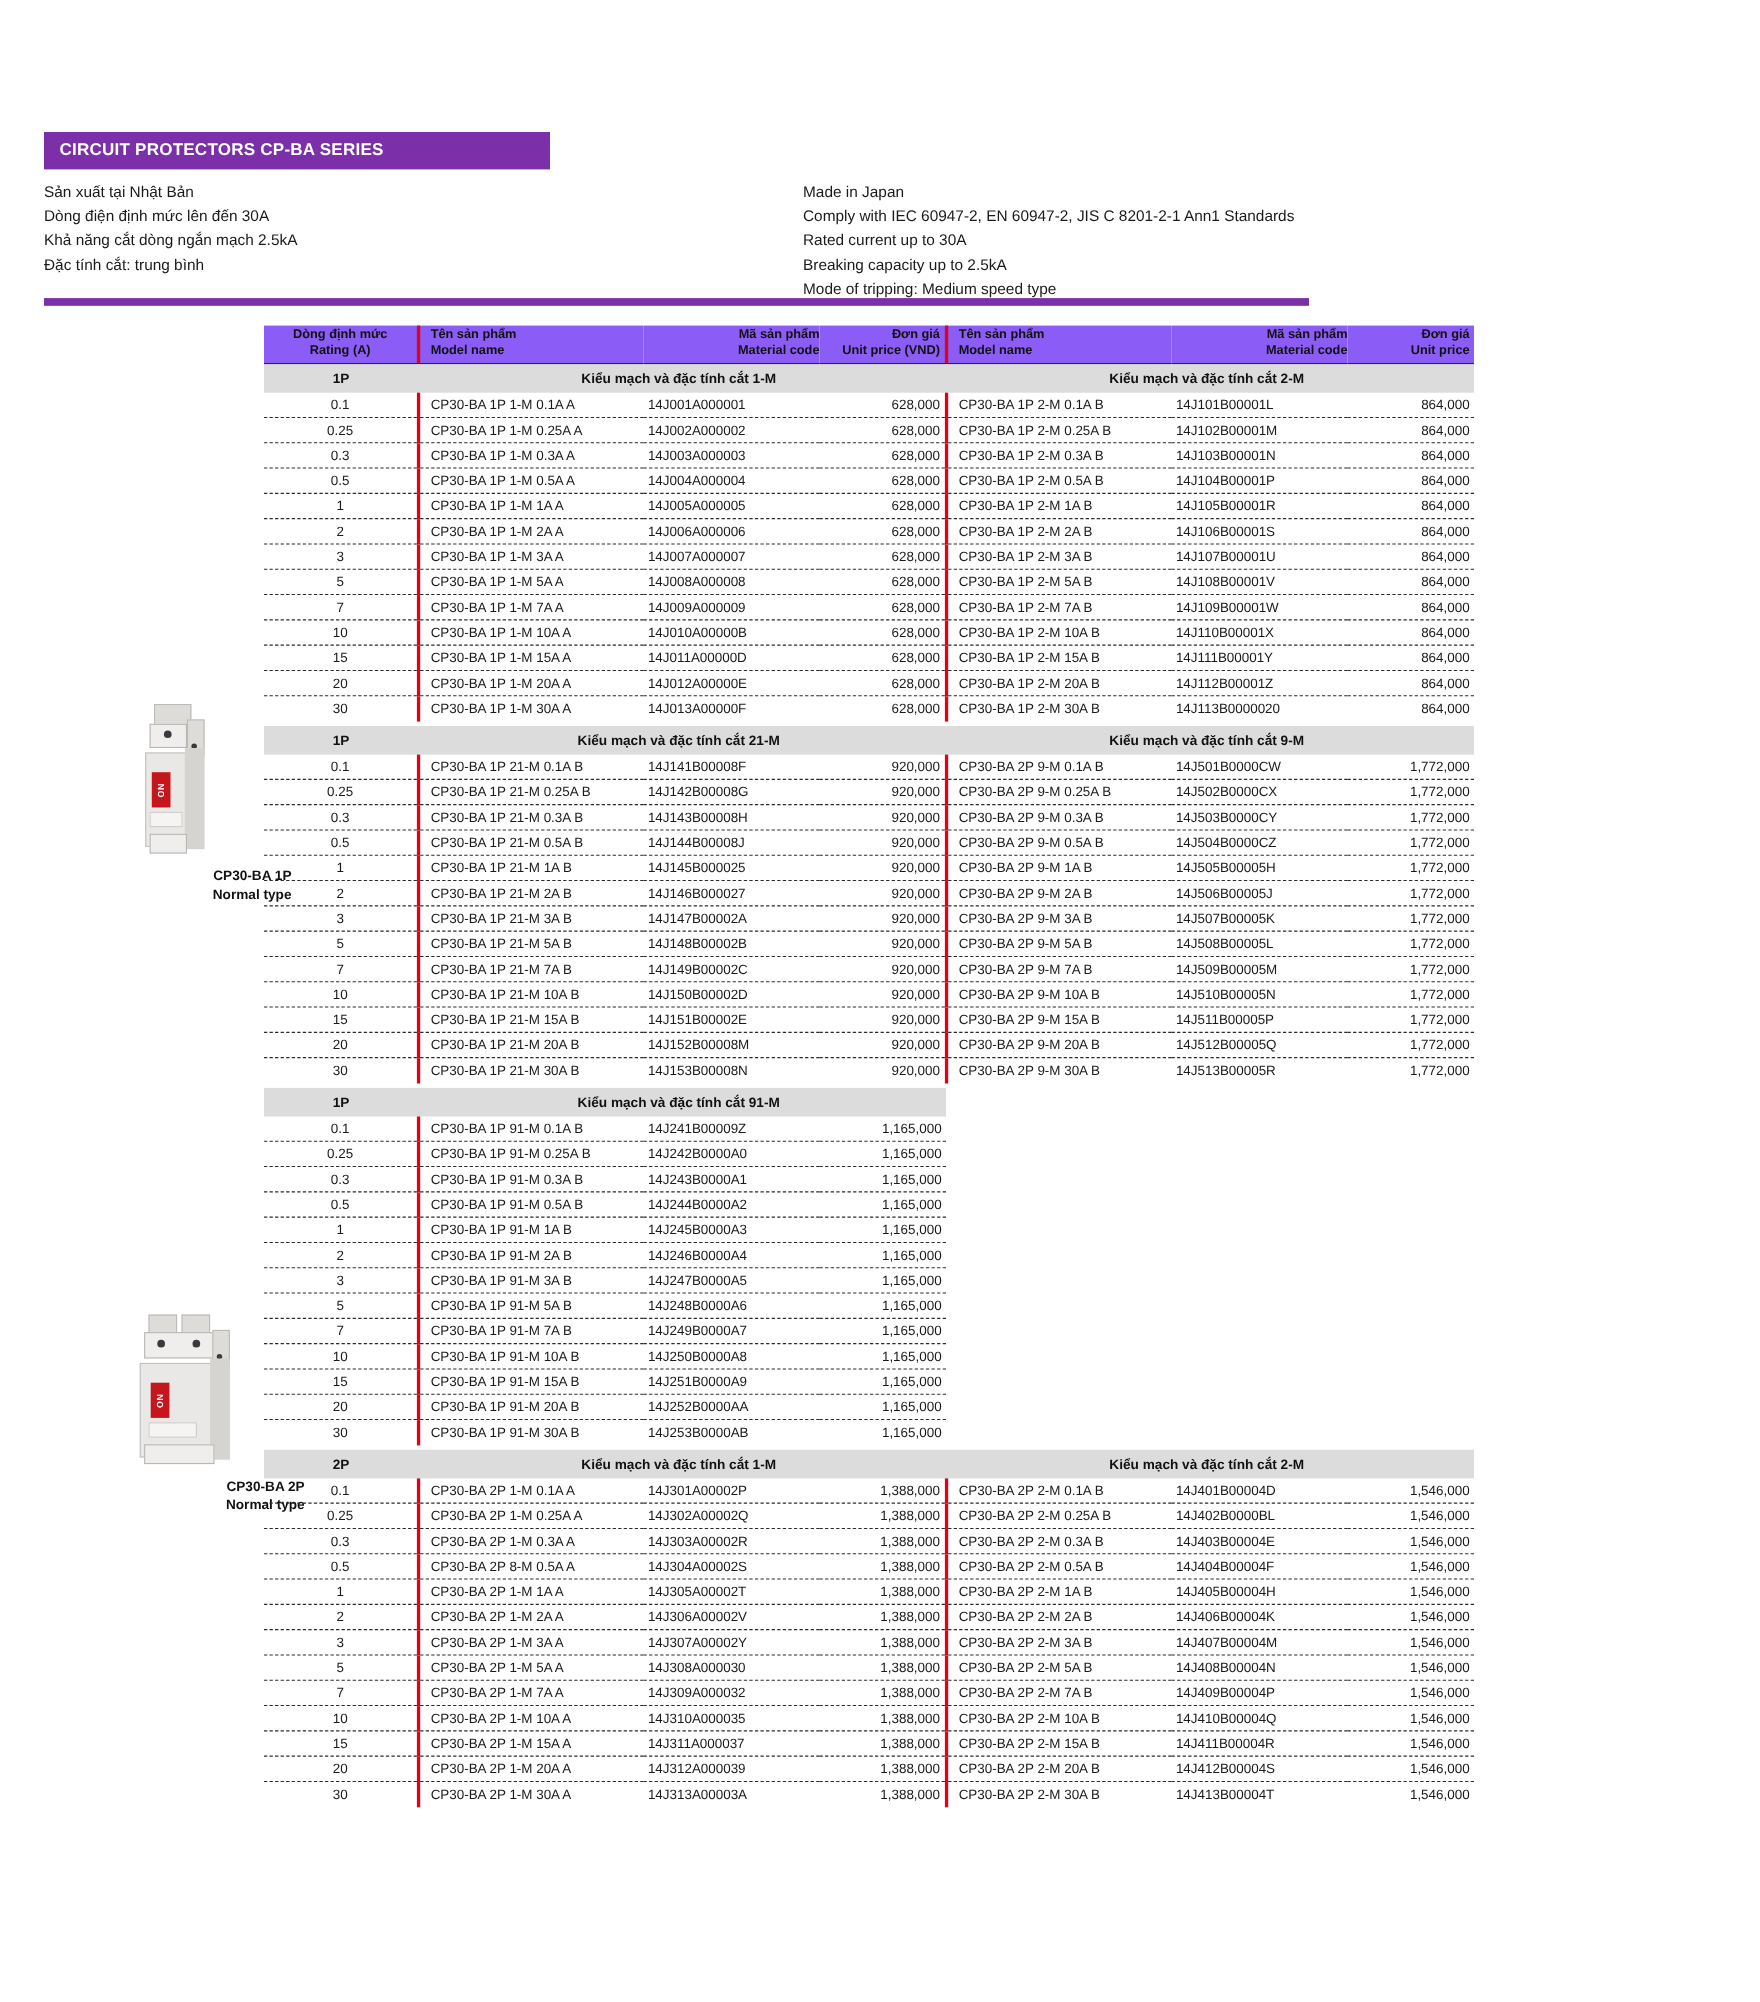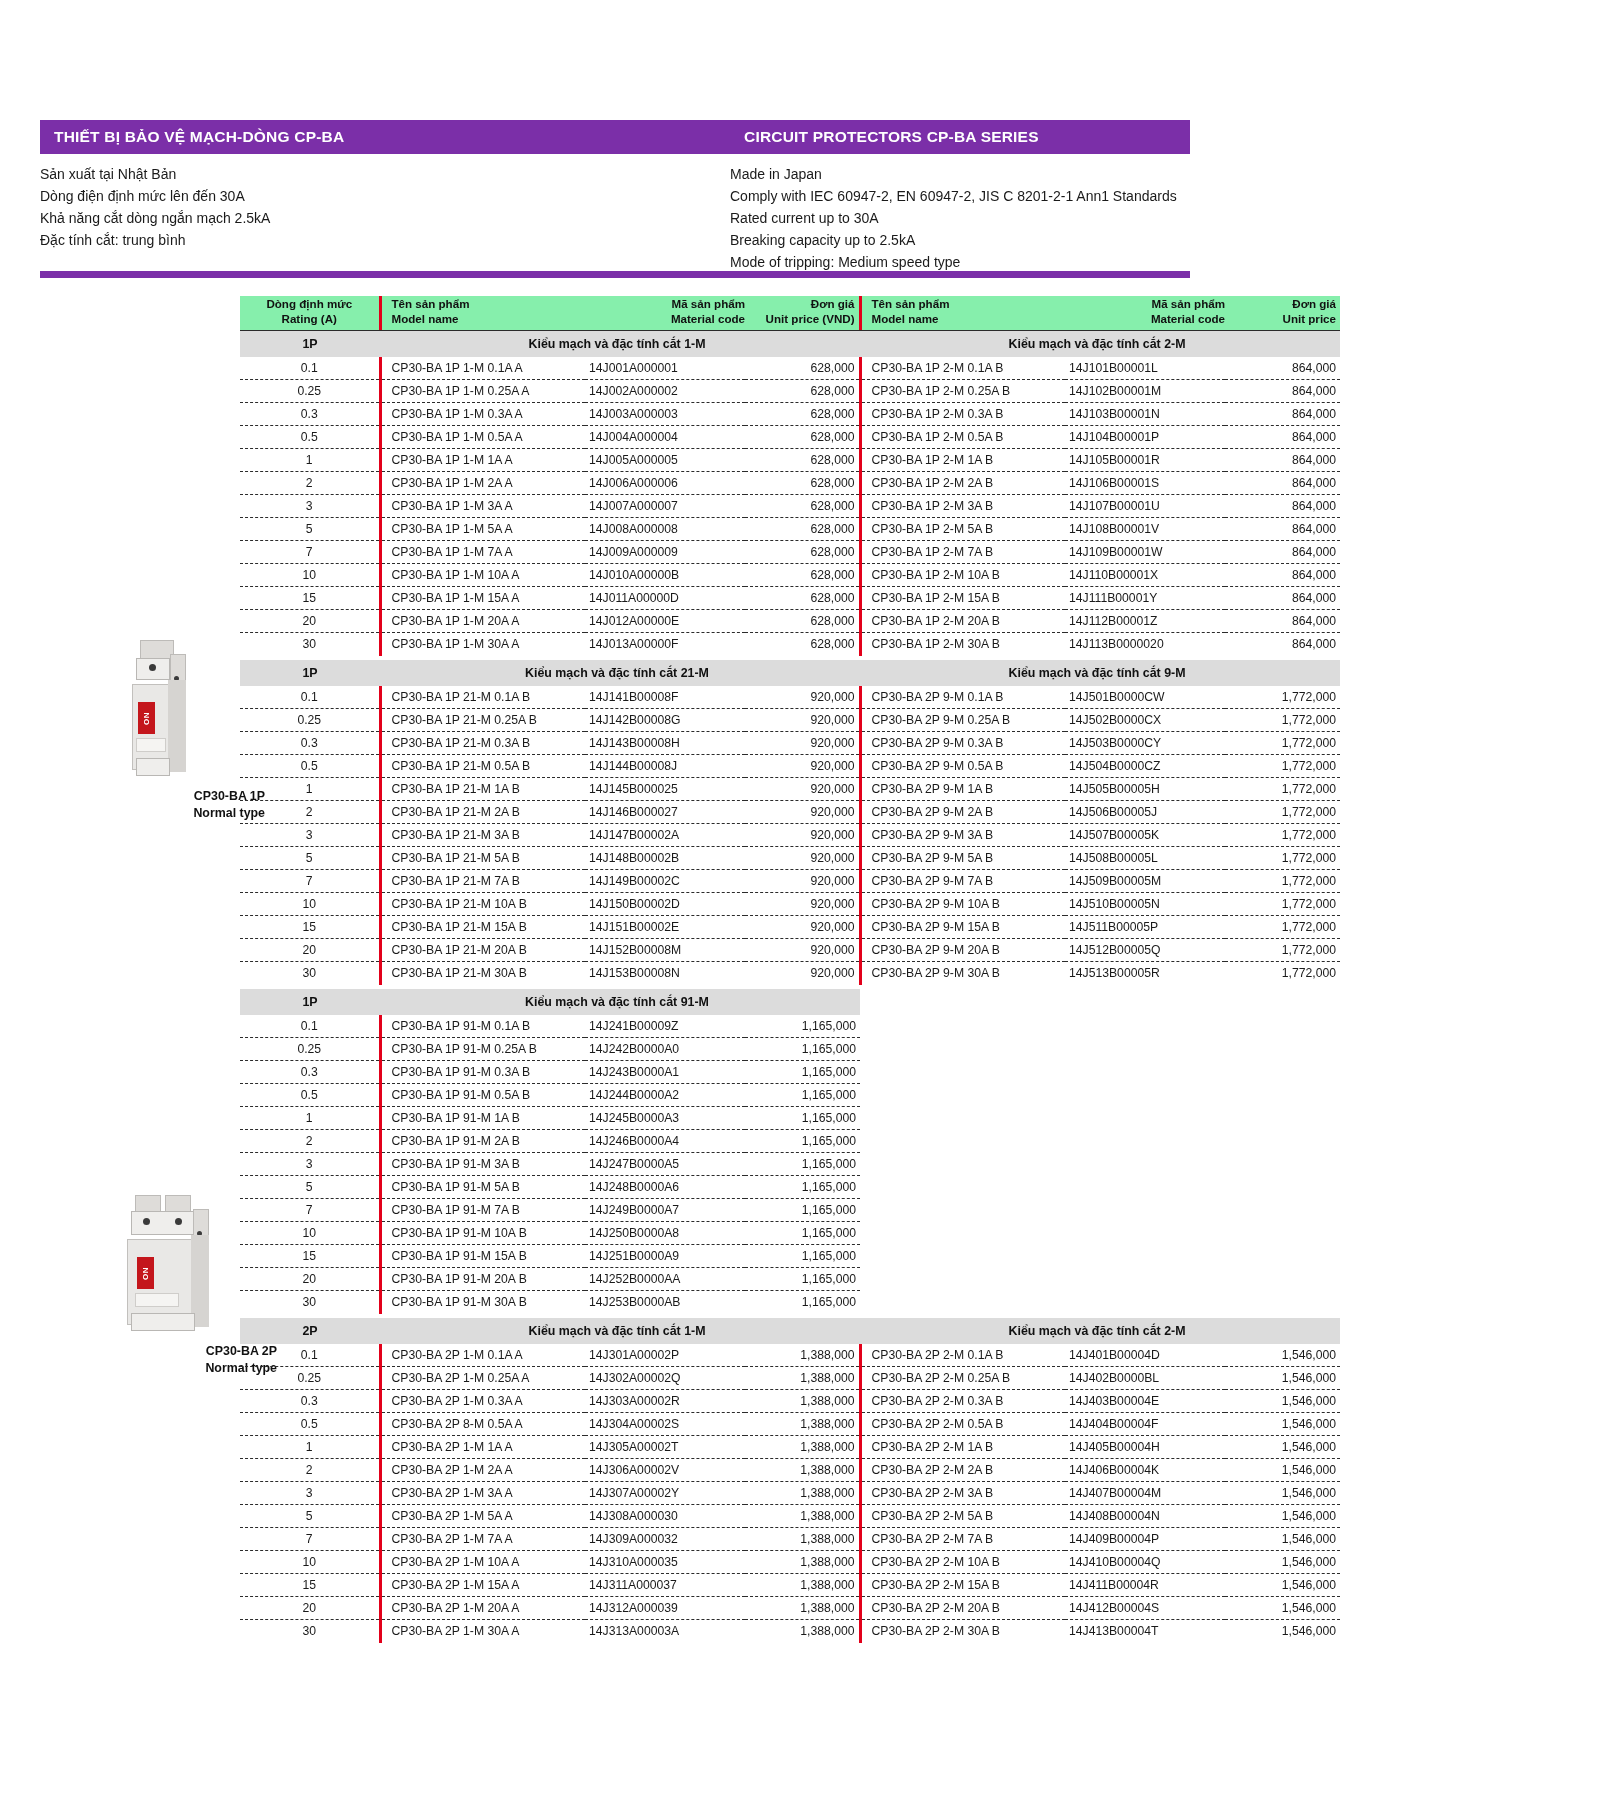--- a/index.html
+++ b/index.html
@@ -42,21 +42,21 @@
   table.price { width: 1100px; border-collapse: collapse; table-layout: fixed; }
 
   col.c-rate { width: 140px; }
   col.c-name { width: 205px; }
   col.c-code { width: 160px; }
   col.c-price{ width: 115px; }
 
   thead th {
     font-size: 11.6px; font-weight: bold; padding: 0 0 4px 0;
     vertical-align: bottom; line-height: 15px; color: #111;
-    background: #86efac;
+    background: #8b5cf6;
   }
   th .hl1, th .hl2 { display: block; white-space: nowrap; }
 
   th.h-rate  { text-align: center; }
   th.h-name  { text-align: left;  padding-left: 10px; border-left: 3px solid #E2001A; }
   th.h-code  { text-align: right;  padding-left: 4px; }
   th.h-price { text-align: right; padding-right: 4px; }
 
   .head-underline td {
     border-bottom: 1.6px solid #2b2b2b; height: 0; padding: 0; font-size: 0;
@@ -125,23 +125,20 @@
   .dev-label {
     position: absolute; background: #f5f4f2; border: 1px solid #cfcdca;
     font-size: 4px; color: #666; text-align: center; line-height: 6px;
   }
 </style>
 </head>
 <body>
 
 <div class="header-wrap">
   <div class="banner-row">
-    <div class="banner left">
-      <span class="banner-title">THIẾT BỊ BẢO VỆ MẠCH-DÒNG CP-BA</span>
-    </div>
     <div class="banner right">
       <span class="banner-title">CIRCUIT PROTECTORS CP-BA SERIES</span>
     </div>
   </div>
 
   <div class="subhead-row">
     <div class="subhead-col left">
       <div class="subhead-line">Sản xuất tại Nhật Bản</div>
       <div class="subhead-line">Dòng điện định mức lên đến 30A</div>
       <div class="subhead-line">Khả năng cắt dòng ngắn mạch 2.5kA</div>

